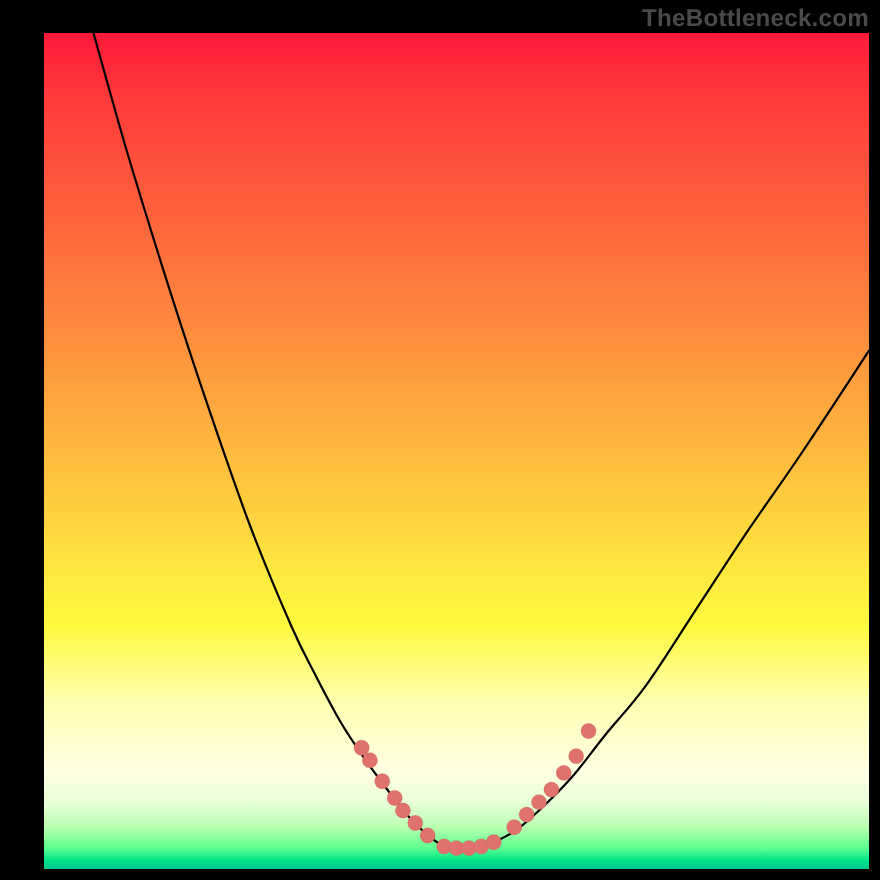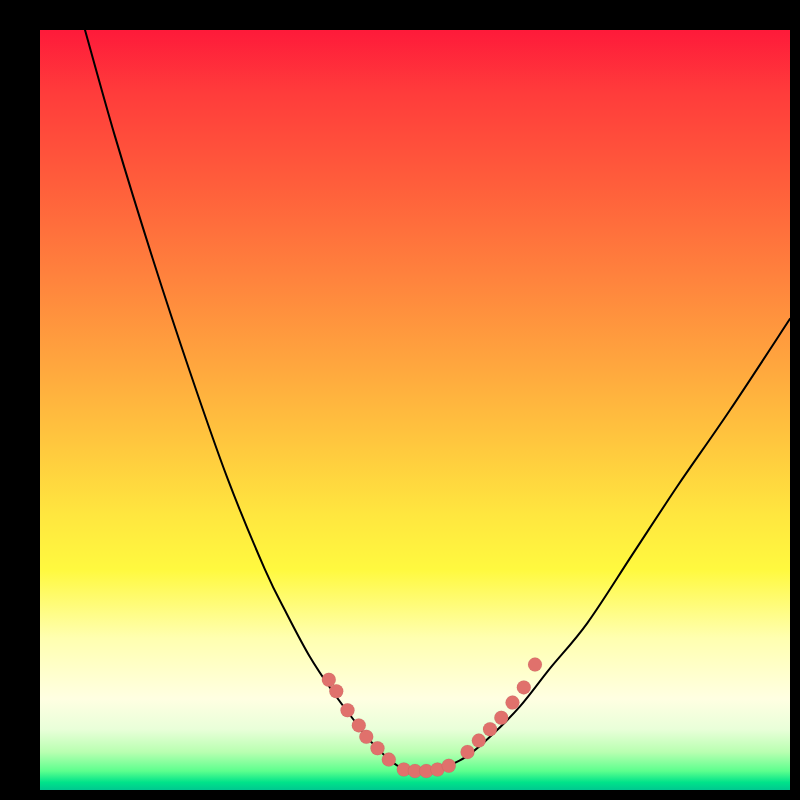--- a/index.html
+++ b/index.html
@@ -65,20 +65,21 @@
   .dot {
     fill: #e0716c;
     stroke: rgba(0,0,0,0.12);
     stroke-width: 0.4;
   }
 </style>
 </head>
 <body>
 
 <div class="frame">
+  <div class="watermark">TheBottleneck.com</div>
 
   <div class="plot-area">
     <svg class="curve" viewBox="0 0 750 760" preserveAspectRatio="none">
       <path id="main-curve" fill="none" stroke="#000000" stroke-width="2" stroke-linecap="round" d="M 45.0 0.0 C 50.0 17.7, 63.8 68.4, 75.0 106.4 C 86.3 144.4, 100.0 188.7, 112.5 228.0 C 125.0 267.3, 137.5 305.3, 150.0 342.0 C 162.5 378.7, 175.0 415.5, 187.5 448.4 C 200.0 481.3, 215.0 516.8, 225.0 539.6 C 235.0 562.4, 240.0 570.6, 247.5 585.2 C 255.0 599.8, 262.5 614.3, 270.0 627.0 C 277.5 639.7, 285.0 650.4, 292.5 661.2 C 300.0 672.0, 308.8 683.4, 315.0 691.6 C 321.3 699.8, 325.0 704.9, 330.0 710.6 C 335.0 716.3, 340.0 721.4, 345.0 725.8 C 350.0 730.2, 355.0 734.7, 360.0 737.2 C 365.0 739.7, 370.0 740.4, 375.0 741.0 C 380.0 741.6, 385.0 741.6, 390.0 741.0 C 395.0 740.4, 398.8 739.7, 405.0 737.2 C 411.3 734.7, 420.0 730.9, 427.5 725.8 C 435.0 720.7, 441.3 715.0, 450.0 706.8 C 458.8 698.6, 470.0 687.8, 480.0 676.4 C 490.0 665.0, 498.8 652.3, 510.0 638.4 C 521.3 624.5, 533.8 611.8, 547.5 592.8 C 561.3 573.8, 577.5 547.2, 592.5 524.4 C 607.5 501.6, 621.3 480.1, 637.5 456.0 C 653.8 431.9, 671.3 407.9, 690.0 380.0 C 708.8 352.1, 740.0 304.0, 750.0 288.8"></path>
       <g id="dots-group">
           <circle cx="288.8" cy="649.8" r="7" class="dot" fill="#e0716c"></circle>
           <circle cx="296.3" cy="661.2" r="7" class="dot" fill="#e0716c"></circle>
           <circle cx="307.5" cy="680.2" r="7" class="dot" fill="#e0716c"></circle>
           <circle cx="318.8" cy="695.4" r="7" class="dot" fill="#e0716c"></circle>
           <circle cx="326.3" cy="706.8" r="7" class="dot" fill="#e0716c"></circle>

